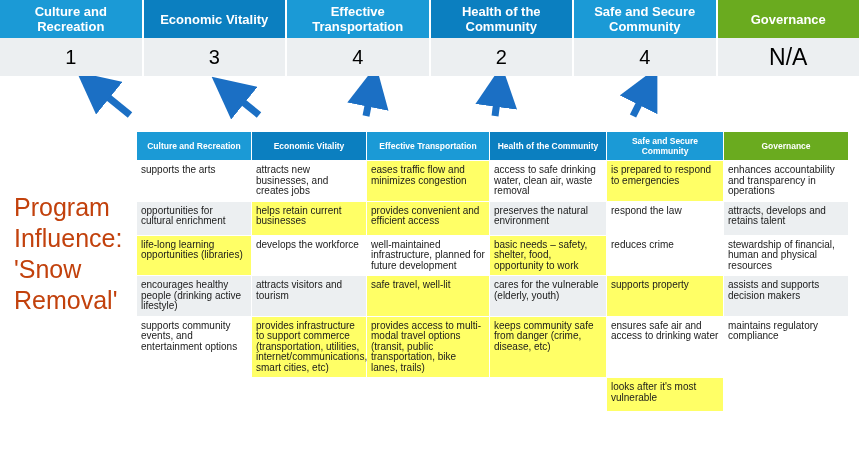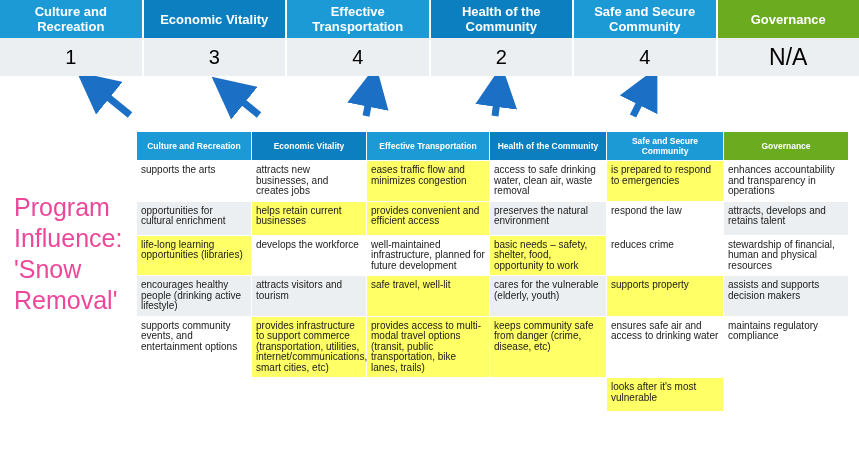--- a/index.html
+++ b/index.html
@@ -74,21 +74,21 @@
   }
 
   
   .caption {
     position: absolute;
     left: 14px;
     top: 192px;
     width: 120px;
     font-size: 25px;
     line-height: 31px;
-    color: #ec4899;
+    color: #c2410c;
   }
 
   
   .matrix {
     position: absolute;
     left: 136px;
     top: 131px;
     width: 710px;
     border-collapse: collapse;
     table-layout: fixed;

